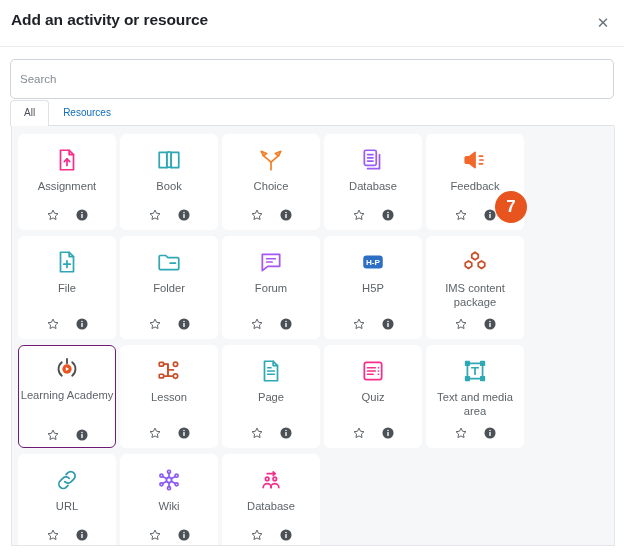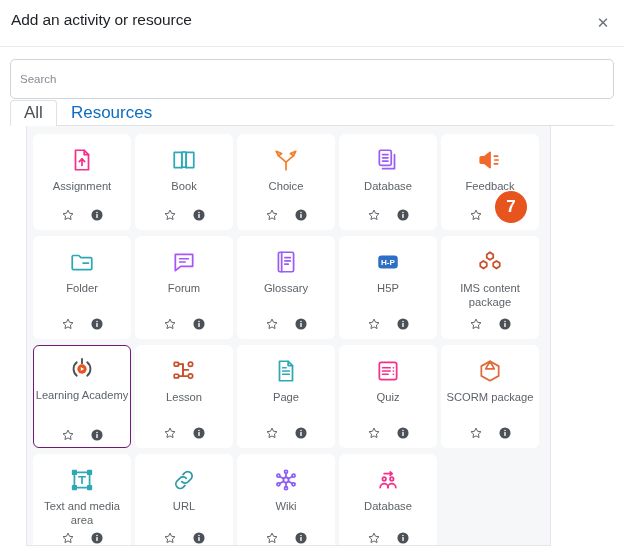--- a/index.html
+++ b/index.html
@@ -19,21 +19,21 @@
   .modal-header {
     position: relative;
     height: 47px;
     border-bottom: 1px solid #e9ecef;
     box-sizing: border-box;
   }
   .modal-title {
     position: absolute;
     left: 11px; top: 11px;
     font-size: 15.5px;
-    font-weight: normal;
+    font-weight: bold;
     color: #1d2125;
     letter-spacing: -0.1px;
   }
   .close-btn {
     position: absolute;
     right: 9px; top: 10px;
     width: 24px; height: 24px;
     display: flex; align-items: center; justify-content: center;
     color: #6a737b;
     font-size: 15px;
@@ -68,43 +68,43 @@
     position: absolute;
     left: 10px; top: 100px;
     width: 604px;
     height: 26px;
     display: flex;
     align-items: flex-end;
     border-bottom: 1px solid #dee2e6;
     box-sizing: border-box;
   }
   .tab {
-    font-size: 17px;
+    font-size: 10px;
     padding: 5px 13px 5px 13px;
     color: #0f6cbf;
     cursor: pointer;
     border: 1px solid transparent;
     border-bottom: none;
     border-radius: 4px 4px 0 0;
     line-height: 14px;
     background: transparent;
     font-family: "Liberation Sans", sans-serif;
   }
   .tab.active {
     color: #495057;
     background: #ffffff;
     border-color: #dee2e6 #dee2e6 #ffffff;
     margin-bottom: -1px;
     padding-bottom: 6px;
   }
   
   .panel {
     position: absolute;
-    left: 26px; top: 126px;
-    width: 525px;
+    left: 11px; top: 126px;
+    width: 604px;
     height: 420px;
     background: #f6f7f9;
     border: 1px solid #e4e6e9;
     border-top: none;
     box-sizing: border-box;
     padding: 5px 0 4px 4px;
     overflow: hidden;
   }
   .grid {
     display: flex;
@@ -310,20 +310,44 @@
             </div>
             <div class="info-btn">
               <svg width="14" height="14" viewBox="0 0 24 24">
                 <circle cx="12" cy="12" r="9.5" fill="#4b5157"></circle>
                 <circle cx="12" cy="7.6" r="1.35" fill="#ffffff"></circle>
                 <rect x="10.8" y="10.2" width="2.4" height="7" rx="1.1" fill="#ffffff"></rect>
               </svg>
             </div>
           </div>
         </div>
+        <div class="card">
+          <div class="card-icon">
+            <svg width="26" height="26" viewBox="0 0 24 24" fill="none" stroke="#2ea8b5" stroke-width="1.6" stroke-linecap="round" stroke-linejoin="round">
+              <path d="M6 3h8l4 4v14H6z"></path>
+              <path d="M14 3v4h4"></path>
+              <path d="M12 11v6M9 14h6"></path>
+            </svg>
+          </div>
+          <div class="card-label">File</div>
+          <div class="card-actions">
+            <div class="star-btn">
+              <svg width="14" height="14" viewBox="0 0 24 24" fill="none" stroke="#5d6368" stroke-width="1.7" stroke-linejoin="round">
+                <path d="M12 3.6l2.6 5.4 5.9.8-4.3 4.1 1 5.9-5.2-2.8-5.2 2.8 1-5.9L3.5 9.8l5.9-.8z"></path>
+              </svg>
+            </div>
+            <div class="info-btn">
+              <svg width="14" height="14" viewBox="0 0 24 24">
+                <circle cx="12" cy="12" r="9.5" fill="#4b5157"></circle>
+                <circle cx="12" cy="7.6" r="1.35" fill="#ffffff"></circle>
+                <rect x="10.8" y="10.2" width="2.4" height="7" rx="1.1" fill="#ffffff"></rect>
+              </svg>
+            </div>
+          </div>
+        </div>
         <div class="card row2">
           <div class="card-icon">
             <svg width="26" height="26" viewBox="0 0 24 24" fill="none" stroke="#2ea8b5" stroke-width="1.6" stroke-linecap="round" stroke-linejoin="round">
               <path d="M3 7a1 1 0 011-1h5l2 2h9a1 1 0 011 1v9a1 1 0 01-1 1H4a1 1 0 01-1-1z"></path>
               <path d="M13 13h5"></path>
             </svg>
           </div>
           <div class="card-label">Folder</div>
           <div class="card-actions">
             <div class="star-btn">
@@ -341,44 +365,20 @@
           </div>
         </div>
         <div class="card row2">
           <div class="card-icon">
             <svg width="26" height="26" viewBox="0 0 24 24" fill="none" stroke="#a855f7" stroke-width="1.6" stroke-linecap="round" stroke-linejoin="round">
               <path d="M4 5h16v11H9l-5 4z"></path>
               <path d="M8 9h8M8 12h5"></path>
             </svg>
           </div>
           <div class="card-label">Forum</div>
-          <div class="card-actions">
-            <div class="star-btn">
-              <svg width="14" height="14" viewBox="0 0 24 24" fill="none" stroke="#5d6368" stroke-width="1.7" stroke-linejoin="round">
-                <path d="M12 3.6l2.6 5.4 5.9.8-4.3 4.1 1 5.9-5.2-2.8-5.2 2.8 1-5.9L3.5 9.8l5.9-.8z"></path>
-              </svg>
-            </div>
-            <div class="info-btn">
-              <svg width="14" height="14" viewBox="0 0 24 24">
-                <circle cx="12" cy="12" r="9.5" fill="#4b5157"></circle>
-                <circle cx="12" cy="7.6" r="1.35" fill="#ffffff"></circle>
-                <rect x="10.8" y="10.2" width="2.4" height="7" rx="1.1" fill="#ffffff"></rect>
-              </svg>
-            </div>
-          </div>
-        </div>
-        <div class="card row2">
-          <div class="card-icon">
-            <svg width="26" height="26" viewBox="0 0 24 24" fill="none" stroke="#9b5cf6" stroke-width="1.6" stroke-linecap="round" stroke-linejoin="round">
-              <rect x="5" y="3" width="14" height="18" rx="1.5"></rect>
-              <path d="M8 3v18"></path>
-              <path d="M11 8h5M11 11h5M11 14h3"></path>
-            </svg>
-          </div>
-          <div class="card-label">Glossary</div>
           <div class="card-actions">
             <div class="star-btn">
               <svg width="14" height="14" viewBox="0 0 24 24" fill="none" stroke="#5d6368" stroke-width="1.7" stroke-linejoin="round">
                 <path d="M12 3.6l2.6 5.4 5.9.8-4.3 4.1 1 5.9-5.2-2.8-5.2 2.8 1-5.9L3.5 9.8l5.9-.8z"></path>
               </svg>
             </div>
             <div class="info-btn">
               <svg width="14" height="14" viewBox="0 0 24 24">
                 <circle cx="12" cy="12" r="9.5" fill="#4b5157"></circle>
                 <circle cx="12" cy="7.6" r="1.35" fill="#ffffff"></circle>
@@ -532,43 +532,20 @@
               <svg width="14" height="14" viewBox="0 0 24 24">
                 <circle cx="12" cy="12" r="9.5" fill="#4b5157"></circle>
                 <circle cx="12" cy="7.6" r="1.35" fill="#ffffff"></circle>
                 <rect x="10.8" y="10.2" width="2.4" height="7" rx="1.1" fill="#ffffff"></rect>
               </svg>
             </div>
           </div>
         </div>
         <div class="card">
           <div class="card-icon">
-            <svg width="26" height="26" viewBox="0 0 24 24" fill="none" stroke="#e06a3a" stroke-width="1.6" stroke-linecap="round" stroke-linejoin="round">
-              <path d="M12 3l8 4.5v9L12 21l-8-4.5v-9z"></path>
-              <path d="M12 3l-4 7h8z"></path>
-            </svg>
-          </div>
-          <div class="card-label">SCORM package</div>
-          <div class="card-actions">
-            <div class="star-btn">
-              <svg width="14" height="14" viewBox="0 0 24 24" fill="none" stroke="#5d6368" stroke-width="1.7" stroke-linejoin="round">
-                <path d="M12 3.6l2.6 5.4 5.9.8-4.3 4.1 1 5.9-5.2-2.8-5.2 2.8 1-5.9L3.5 9.8l5.9-.8z"></path>
-              </svg>
-            </div>
-            <div class="info-btn">
-              <svg width="14" height="14" viewBox="0 0 24 24">
-                <circle cx="12" cy="12" r="9.5" fill="#4b5157"></circle>
-                <circle cx="12" cy="7.6" r="1.35" fill="#ffffff"></circle>
-                <rect x="10.8" y="10.2" width="2.4" height="7" rx="1.1" fill="#ffffff"></rect>
-              </svg>
-            </div>
-          </div>
-        </div>
-        <div class="card">
-          <div class="card-icon">
             <svg width="26" height="26" viewBox="0 0 24 24" fill="none" stroke="#2ea8b5" stroke-width="1.6" stroke-linecap="round" stroke-linejoin="round">
               <rect x="5" y="5" width="14" height="14"></rect>
               <path d="M9 9h6M12 9v6"></path>
               <rect x="3.4" y="3.4" width="3.2" height="3.2" fill="#2ea8b5"></rect>
               <rect x="17.4" y="3.4" width="3.2" height="3.2" fill="#2ea8b5"></rect>
               <rect x="3.4" y="17.4" width="3.2" height="3.2" fill="#2ea8b5"></rect>
               <rect x="17.4" y="17.4" width="3.2" height="3.2" fill="#2ea8b5"></rect>
             </svg>
           </div>
           <div class="card-label">Text and media area</div>

